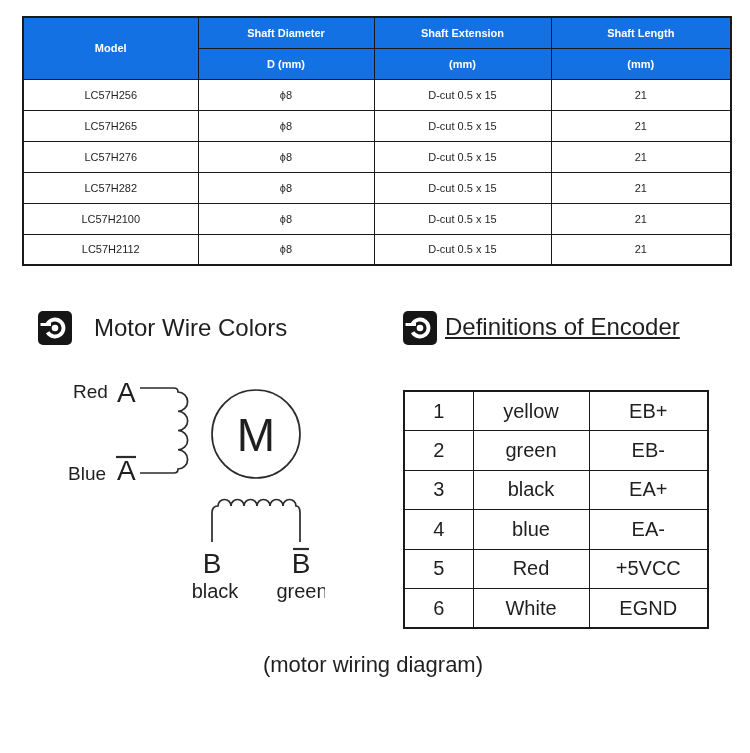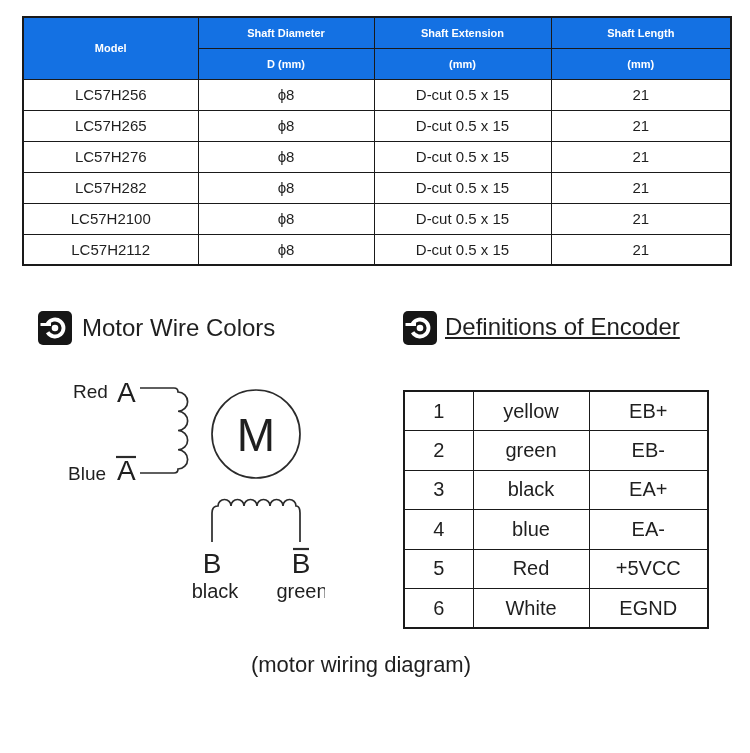--- a/index.html
+++ b/index.html
@@ -16,30 +16,30 @@
 
   
   table.spec{
     position:absolute;left:22px;top:16px;width:708px;
     border-collapse:collapse;table-layout:fixed;
     border:2px solid var(--border);
   }
   table.spec td{
     border:1.5px solid var(--border);
     text-align:center;vertical-align:middle;
-    font-size:15px;height:31px;padding:0 4px;
+    font-size:11px;height:31px;padding:0 4px;
   }
   table.spec tr.hdr td{
     background:var(--header-bg);color:var(--header-text);
     font-weight:bold;font-size:11px;
   }
   table.spec td.model-hdr{height:62px;}
 
   
-  .section-heading{position:absolute;display:flex;align-items:flex-start;gap:10px;}
+  .section-heading{position:absolute;display:flex;align-items:flex-start;gap:22px;}
   .section-heading .txt{font-size:24px;line-height:27px;color:var(--text);}
   .heading-left{left:38px;top:311px;}
   .heading-left .txt{line-height:34px;}
   .heading-right{left:403px;top:311px;gap:8px;text-decoration:underline;}
   .heading-right .txt{padding-top:2px;}
   .enc-icon{width:34px;height:34px;flex:0 0 34px;}
 
   
   .motor-svg{position:absolute;left:55px;top:372px;}
   .motor-svg text{fill:var(--text);}
@@ -56,21 +56,21 @@
     border:2px solid var(--border);
   }
   table.encoder td{
     border:1.5px solid var(--border);
     text-align:center;vertical-align:middle;
     font-size:20px;height:39.5px;padding:0 2px;
   }
 
   
   .caption{
-    position:absolute;left:0;top:652px;width:722px;
+    position:absolute;left:12px;top:652px;width:722px;
     text-align:center;font-size:22px;color:var(--text);
   }
 </style>
 </head>
 <body>
 
 <div class="page">
 
   <table class="spec">
     <colgroup>

